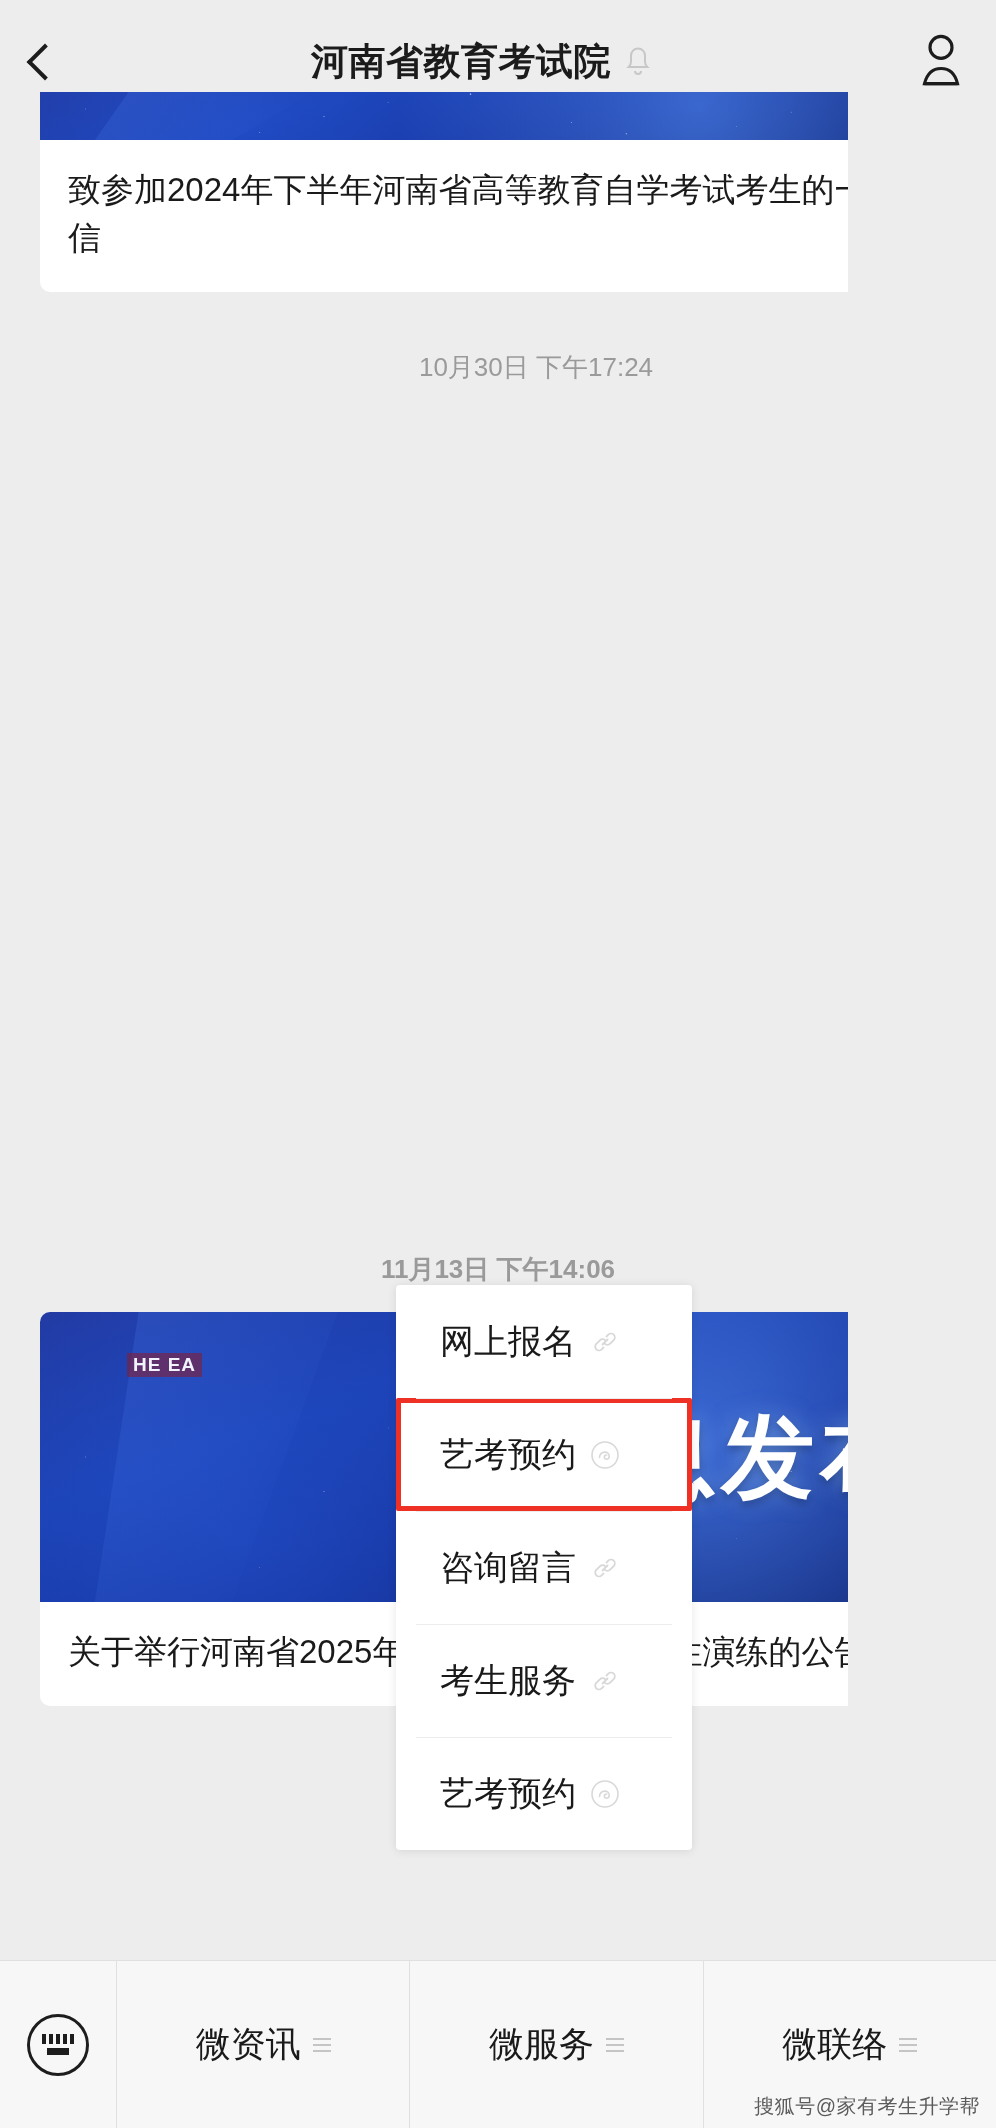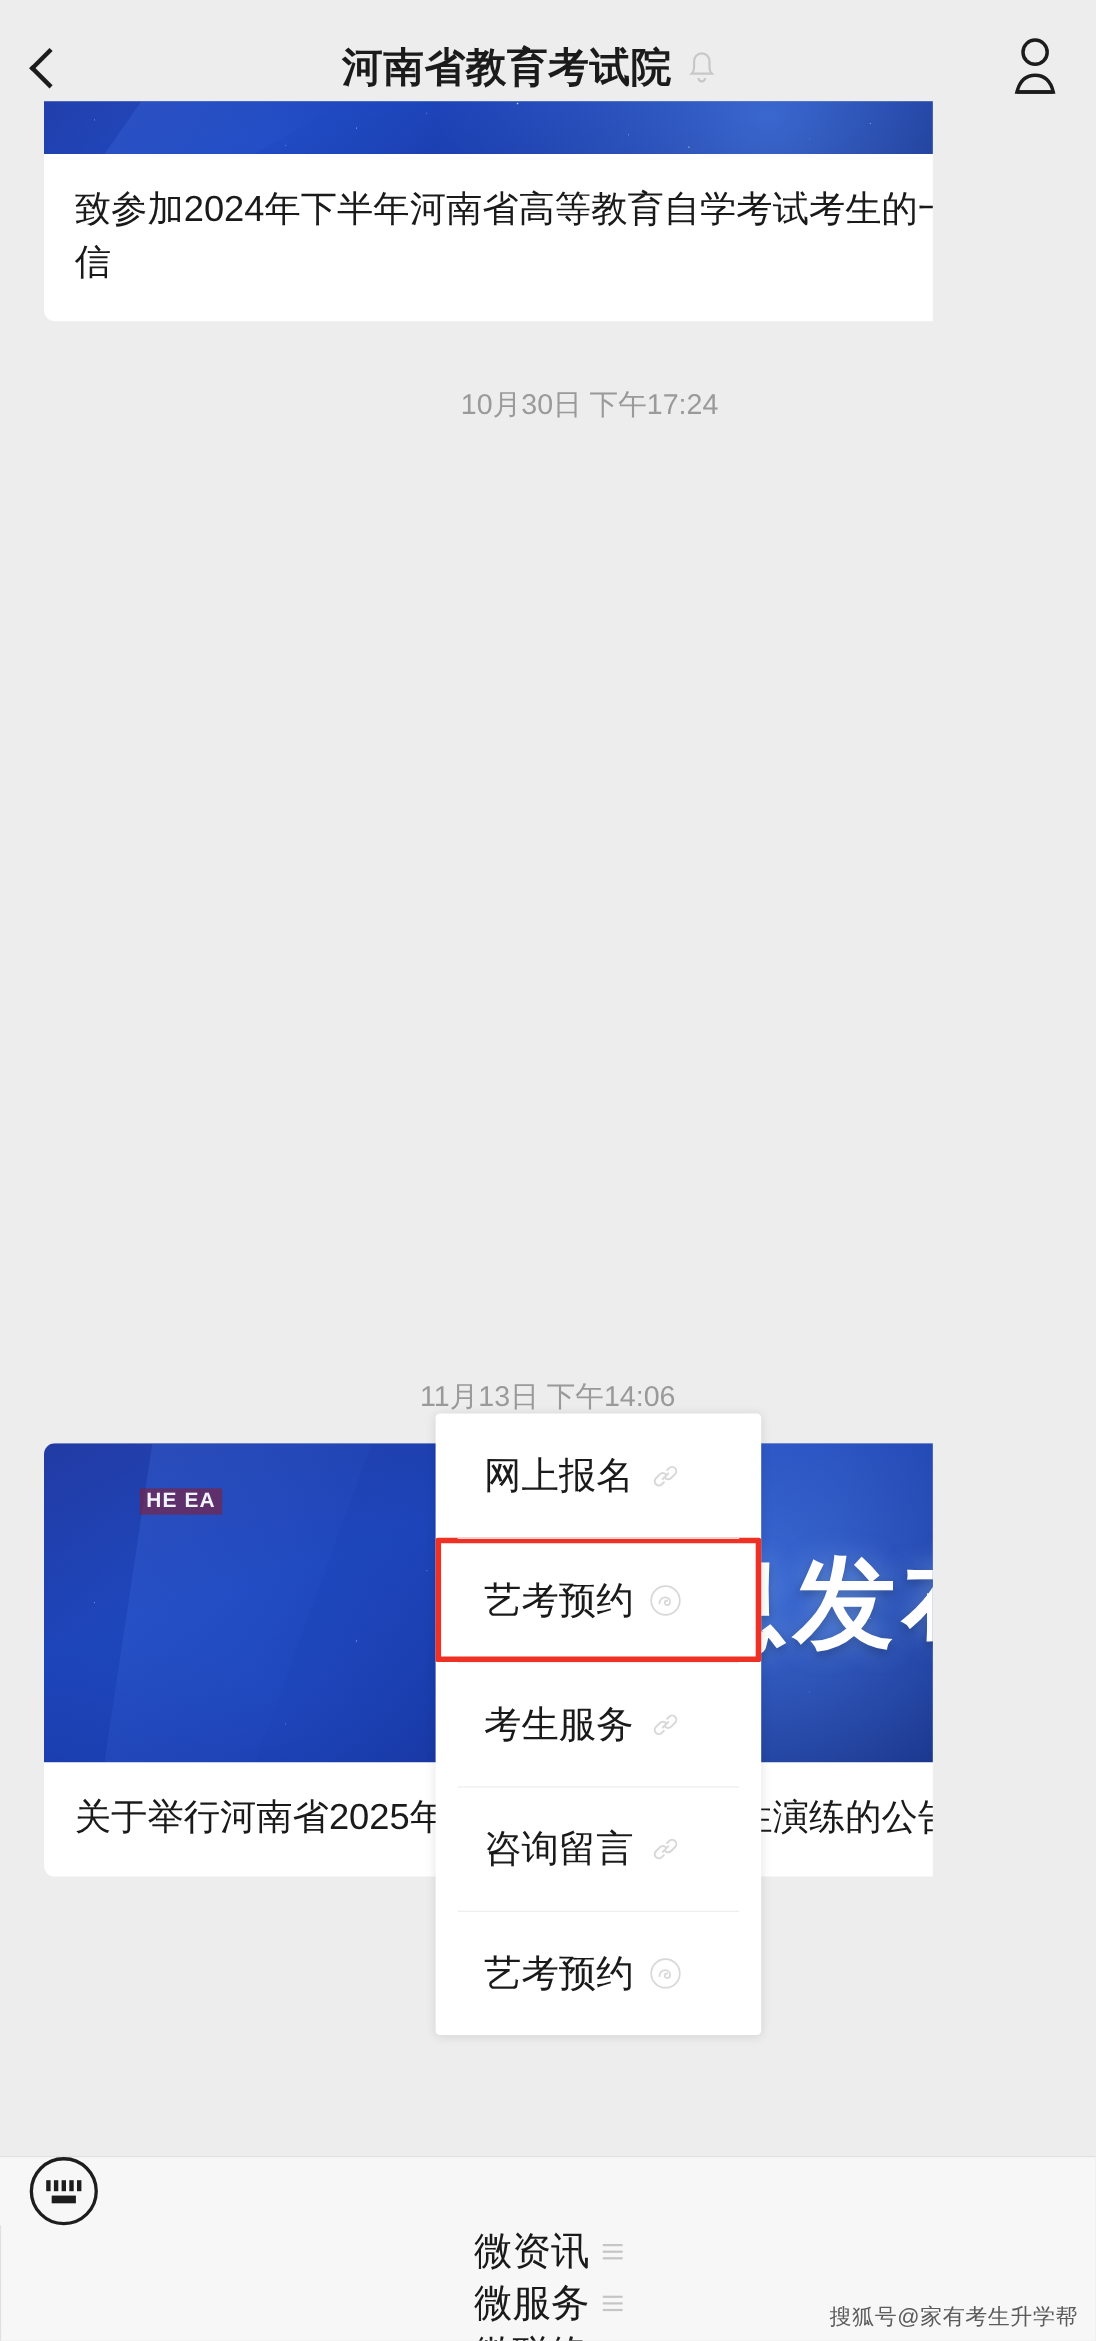--- a/index.html
+++ b/index.html
@@ -164,21 +164,21 @@
   }
   .popup-item .picon{ width:30px; height:30px; opacity:.38; flex:0 0 auto; }
   .popup-item.highlighted{
     outline:5px solid #ee3124; outline-offset:-5px; border-radius:2px;
   }
 
   
   .bottombar{
     position:absolute; left:0; bottom:0; width:996px; height:168px;
     background:#f7f7f7; border-top:1px solid #e0e0e0;
-    display:flex; align-items:stretch;flex-direction:column;
+    display:flex; align-items:stretch;
   }
   .kb-btn{
     width:116px; display:flex; align-items:center; justify-content:center;
   }
   .kb-circle{
     width:62px; height:62px; border-radius:50%;
     border:3px solid #1d1d1d;
     display:flex; align-items:center; justify-content:center;
     flex-direction:column; gap:4px;
   }
@@ -235,21 +235,21 @@
   <div class="card" style="top:-14px;">
     <div class="banner" style="height:62px;">
       <div class="facet"></div>
     </div>
     <div class="card-title">致参加2024年下半年河南省高等教育自学考试考生的一封信</div>
   </div>
 
   <div class="timestamp" style="top:258px;margin-left:38px;">10月30日 下午17:24</div>
 
 
-  <div class="timestamp" style="top:1160px;">11月13日 下午14:06</div>
+  <div class="timestamp" style="top:1160px;font-weight:bold;">11月13日 下午14:06</div>
 
   <div class="card" style="top:1220px;">
     <div class="banner" style="height:290px;">
       <div class="facet"></div>
       <div class="logo-badge">HE EA</div>
       <div class="banner-big">信息发布</div>
     </div>
     <div class="card-title">关于举行河南省2025年普通高考改革适应性演练的公告</div>
   </div>
 
@@ -272,32 +272,32 @@
     <span class="pl">艺考预约</span>
     <span class="picon">
       <svg viewBox="0 0 30 30" width="30" height="30">
         <circle cx="15" cy="15" r="13" fill="none" stroke="#9a9a9a" stroke-width="1.6"></circle>
         <path d="M9.5 17.5c0-3 2.3-5.4 5.3-5.4 2.6 0 4.4 1.9 4.4 4.1 0 1.7-1.2 3-2.8 3-1.2 0-2.1-.8-2.1-1.9 0-1.3 1-2.3 2.4-2.3" fill="none" stroke="#9a9a9a" stroke-width="1.6" stroke-linecap="round"></path>
       </svg>
     </span>
   </div>
 
   <div class="popup-item">
-    <span class="pl">考生服务</span>
+    <span class="pl">咨询留言</span>
     <span class="picon">
       <svg viewBox="0 0 30 30" width="30" height="30">
         <path d="M12.5 17.5 17.5 12.5" stroke="#9a9a9a" stroke-width="1.8" fill="none" stroke-linecap="round"></path>
         <path d="M16.5 9.5l1.8-1.8a3.8 3.8 0 0 1 5.4 5.4l-3.6 3.6a3.8 3.8 0 0 1-5.4 0" stroke="#9a9a9a" stroke-width="1.8" fill="none" stroke-linecap="round"></path>
         <path d="M13.5 20.5l-1.8 1.8a3.8 3.8 0 0 1-5.4-5.4l3.6-3.6a3.8 3.8 0 0 1 5.4 0" stroke="#9a9a9a" stroke-width="1.8" fill="none" stroke-linecap="round"></path>
       </svg>
     </span>
   </div>
 
   <div class="popup-item">
-    <span class="pl">咨询留言</span>
+    <span class="pl">考生服务</span>
     <span class="picon">
       <svg viewBox="0 0 30 30" width="30" height="30">
         <path d="M12.5 17.5 17.5 12.5" stroke="#9a9a9a" stroke-width="1.8" fill="none" stroke-linecap="round"></path>
         <path d="M16.5 9.5l1.8-1.8a3.8 3.8 0 0 1 5.4 5.4l-3.6 3.6a3.8 3.8 0 0 1-5.4 0" stroke="#9a9a9a" stroke-width="1.8" fill="none" stroke-linecap="round"></path>
         <path d="M13.5 20.5l-1.8 1.8a3.8 3.8 0 0 1-5.4-5.4l3.6-3.6a3.8 3.8 0 0 1 5.4 0" stroke="#9a9a9a" stroke-width="1.8" fill="none" stroke-linecap="round"></path>
       </svg>
     </span>
   </div>
 
   <div class="popup-item">

